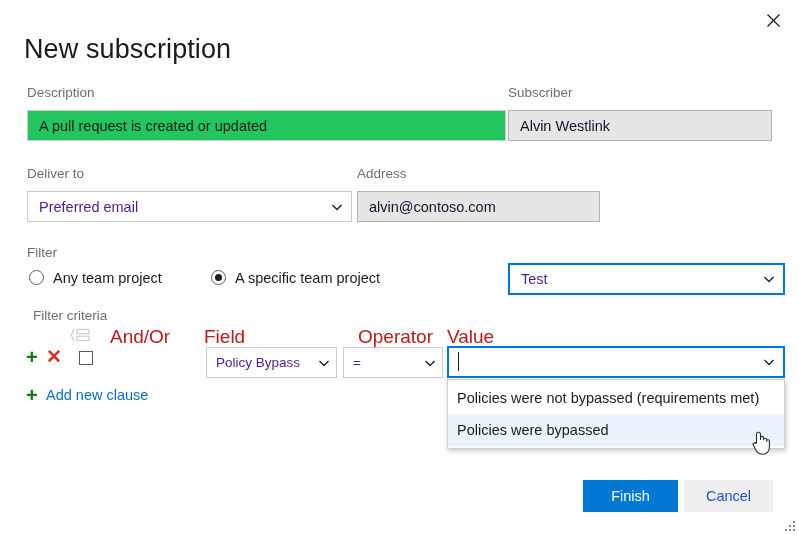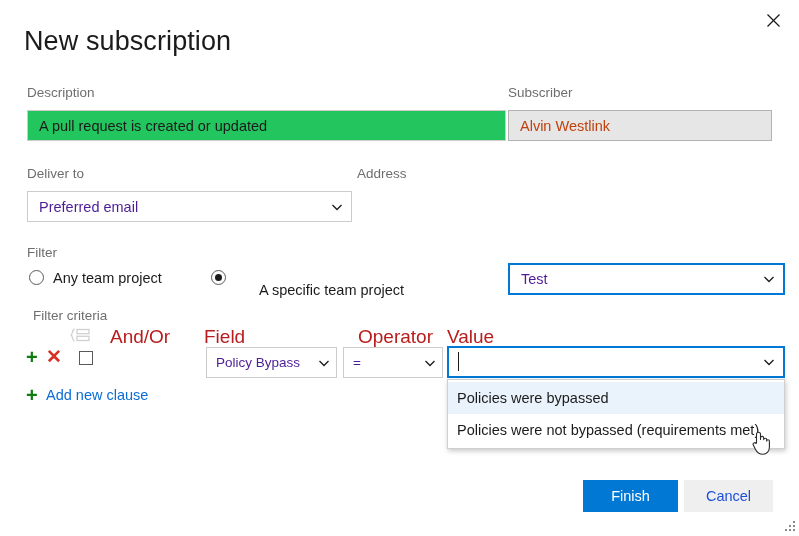--- a/index.html
+++ b/index.html
@@ -16,21 +16,21 @@
   .dialog {
     position: relative;
     width: 799px;
     height: 536px;
     background: #ffffff;
   }
 
   
   .dlg-title {
     position: absolute;
-    left: 24px; top: 24px;
+    left: 24px; top: 32px;
     font-size: 27px;
     font-weight: 300;
     color: #1b1b1b;
     letter-spacing: .1px;
     line-height: 34px;
     white-space: nowrap;
   }
   .close-btn {
     position: absolute;
     right: 8px; top: 4px;
@@ -61,21 +61,21 @@
     font-family: "Liberation Sans", sans-serif;
     font-size: 14.5px;
     color: #1b1b1b;
     padding: 0 11px;
     display: flex; align-items: center;
     outline: none;
   }
   .txtbox.readonly {
     background: #e6e6e6;
     border: 1px solid #b3b3b3;
-    color: #c2410c;
+    color: #0f172a;
   }
 
   
   .ddl {
     position: absolute;
     background: #ffffff;
     border: 1px solid #cccccc;
     font-size: 14.5px;
     color: #4c1d95;
     display: flex;
@@ -261,29 +261,32 @@
   <div class="ddl" style="left:27px; top:191px; width:325px; height:31px;">
     <span class="ddl-text">Preferred email</span>
     <span class="chev">
       <svg width="16" height="16" viewBox="0 0 16 16">
         <polyline points="3.5,6 8,10.5 12.5,6" fill="none" stroke="#1b1b1b" stroke-width="1.3"></polyline>
       </svg>
     </span>
   </div>
 
   <div class="fld-label" style="left:357px; top:166px;">Address</div>
+  <div class="txtbox readonly" style="left:357px; top:191px; width:243px; height:31px;">
+    <span>alvin@contoso.com</span>
+  </div>
 
   <div class="fld-label" style="left:27px; top:245px;">Filter</div>
 
   <div class="radio-row" style="left:0; top:0;">
     <span class="radio" style="left:29px; top:270px;"></span>
     <span class="radio-label" style="left:53px; top:269px;">Any team project</span>
 
     <span class="radio checked" style="left:211px; top:270px;"></span>
-    <span class="radio-label" style="left:235px; top:281px;margin-left:24px;">A specific team project</span>
+    <span class="radio-label" style="left:235px; top:269px;">A specific team project</span>
   </div>
 
   <div class="ddl focused" style="left:508px; top:263px; width:277px; height:32px;">
     <span class="ddl-text">Test</span>
     <span class="chev">
       <svg width="16" height="16" viewBox="0 0 16 16">
         <polyline points="3.5,6 8,10.5 12.5,6" fill="none" stroke="#1b1b1b" stroke-width="1.3"></polyline>
       </svg>
     </span>
   </div>
@@ -331,25 +334,25 @@
         <polyline points="3.5,6 8,10.5 12.5,6" fill="none" stroke="#1b1b1b" stroke-width="1.3"></polyline>
       </svg>
     </span>
   </div>
   <span class="caret" style="left:458px; top:352px; height:19px;"></span>
 
   <span class="plus-glyph" style="left:26px; top:385px;">+</span>
   <span class="addclause" style="left:46px; top:386px;">Add new clause</span>
 
   <div class="ddl-popup" style="left:447px; top:379px; width:338px;">
+    <div class="ddl-opt">
+      <span>Policies were not bypassed (requirements met)</span>
+    </div>
     <div class="ddl-opt hover">
       <span>Policies were bypassed</span>
-    </div>
-    <div class="ddl-opt">
-      <span>Policies were not bypassed (requirements met)</span>
     </div>
   </div>
 
   <span class="mouse-cursor" style="left:750px; top:428px;">
     <svg width="24" height="30" viewBox="0 0 24 30">
       <path d="M6.5,14.5 L6.5,6.2 C6.5,5.1 7.4,4.2 8.5,4.2 C9.6,4.2 10.5,5.1 10.5,6.2
                L10.5,11.5 L10.5,10.0 C10.5,9.1 11.2,8.4 12.1,8.4 C13.0,8.4 13.7,9.1 13.7,10.0
                L13.7,11.6 C13.7,10.8 14.4,10.2 15.2,10.2 C16.0,10.2 16.7,10.8 16.7,11.6
                L16.7,13.1 C16.7,12.4 17.3,11.8 18.0,11.8 C18.8,11.8 19.4,12.4 19.4,13.1
                L19.4,19.2 C19.4,23.0 16.9,26.2 12.8,26.2 C9.0,26.2 6.8,24.0 5.4,21.2

